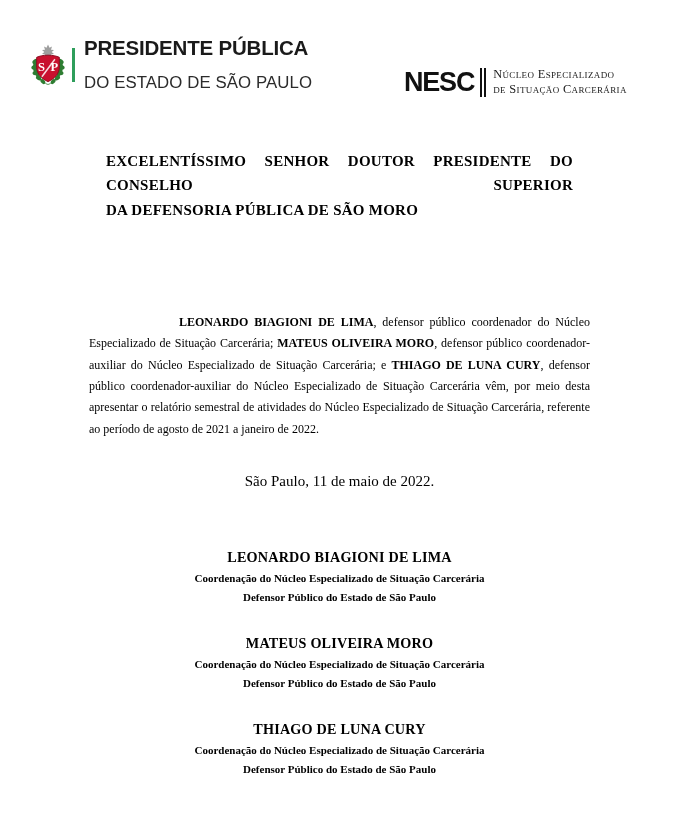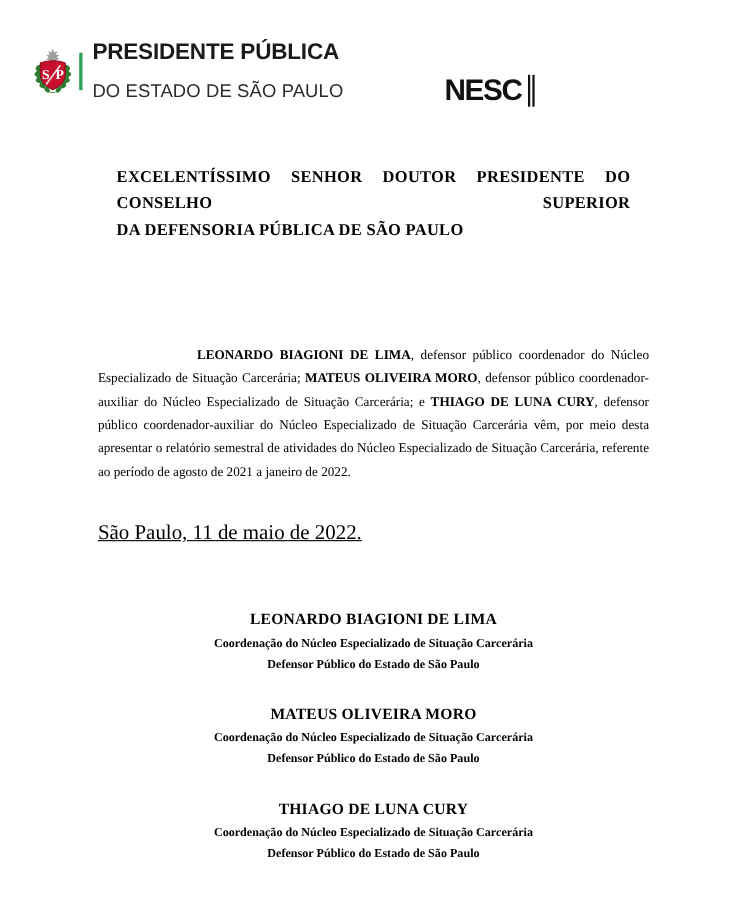--- a/index.html
+++ b/index.html
@@ -171,24 +171,23 @@
   .para b {
     font-weight: bold;
   }
 
   .spacer-after-heading { height: 73px; }
   .spacer-after-para    { height: 29px; }
   .spacer-after-date    { height: 50px; }
 
   .date-line {
     margin: 0;
-    font-size: 19px;
+    font-size: 15px;
     line-height: 1.7;
-    text-align: left;
-    text-decoration: underline;
+    text-align: center;
   }
 
   
   .sig-block {
     text-align: center;
     margin: 0;
   }
   .sig-block + .sig-block {
     margin-top: 24px;
   }
@@ -256,28 +255,32 @@
         <span class="dpe-line2">DO ESTADO DE SÃO PAULO</span>
       </span>
     </div>
 
     <div class="nesc-logo">
       <span class="nesc-mark">NESC</span>
       <span class="nesc-bars">
         <span></span>
           <span></span>
       </span>
+      <span class="nesc-words">
+        <span class="nw">Núcleo Especializado</span>
+        <span class="nw">de Situação Carcerária</span>
+      </span>
     </div>
   </div>
 
   <div class="doc-body">
 
     <div class="addressee">
       <span class="ln-just">EXCELENTÍSSIMO SENHOR DOUTOR PRESIDENTE DO CONSELHO SUPERIOR</span>
-      <span class="ln">DA DEFENSORIA PÚBLICA DE SÃO PAULO</span>
+      <span class="ln">DA DEFENSORIA PÚBLICA DE SÃO MORO</span>
     </div>
 
     <div class="spacer-after-heading"></div>
 
     <p class="para"><b>LEONARDO BIAGIONI DE LIMA</b><span>, defensor público coordenador do Núcleo Especializado de Situação Carcerária; </span><b>MATEUS OLIVEIRA MORO</b><span>, defensor público coordenador-auxiliar do Núcleo Especializado de Situação Carcerária; e </span><b>THIAGO DE LUNA CURY</b><span>, defensor público coordenador-auxiliar do Núcleo Especializado de Situação Carcerária vêm, por meio desta apresentar o relatório semestral de atividades do Núcleo Especializado de Situação Carcerária, referente ao período de agosto de 2021 a janeiro de 2022.</span></p>
 
     <div class="spacer-after-para"></div>
 
     <p class="date-line">São Paulo, 11 de maio de 2022.</p>
 

